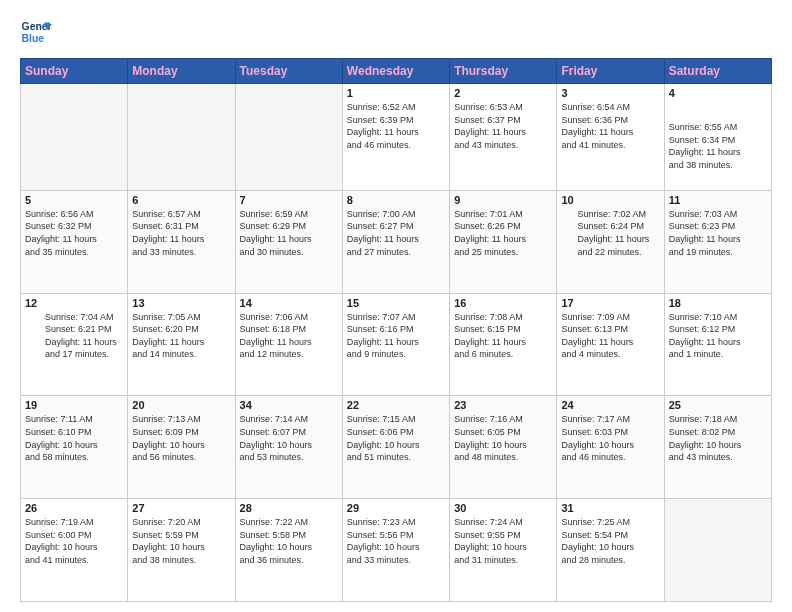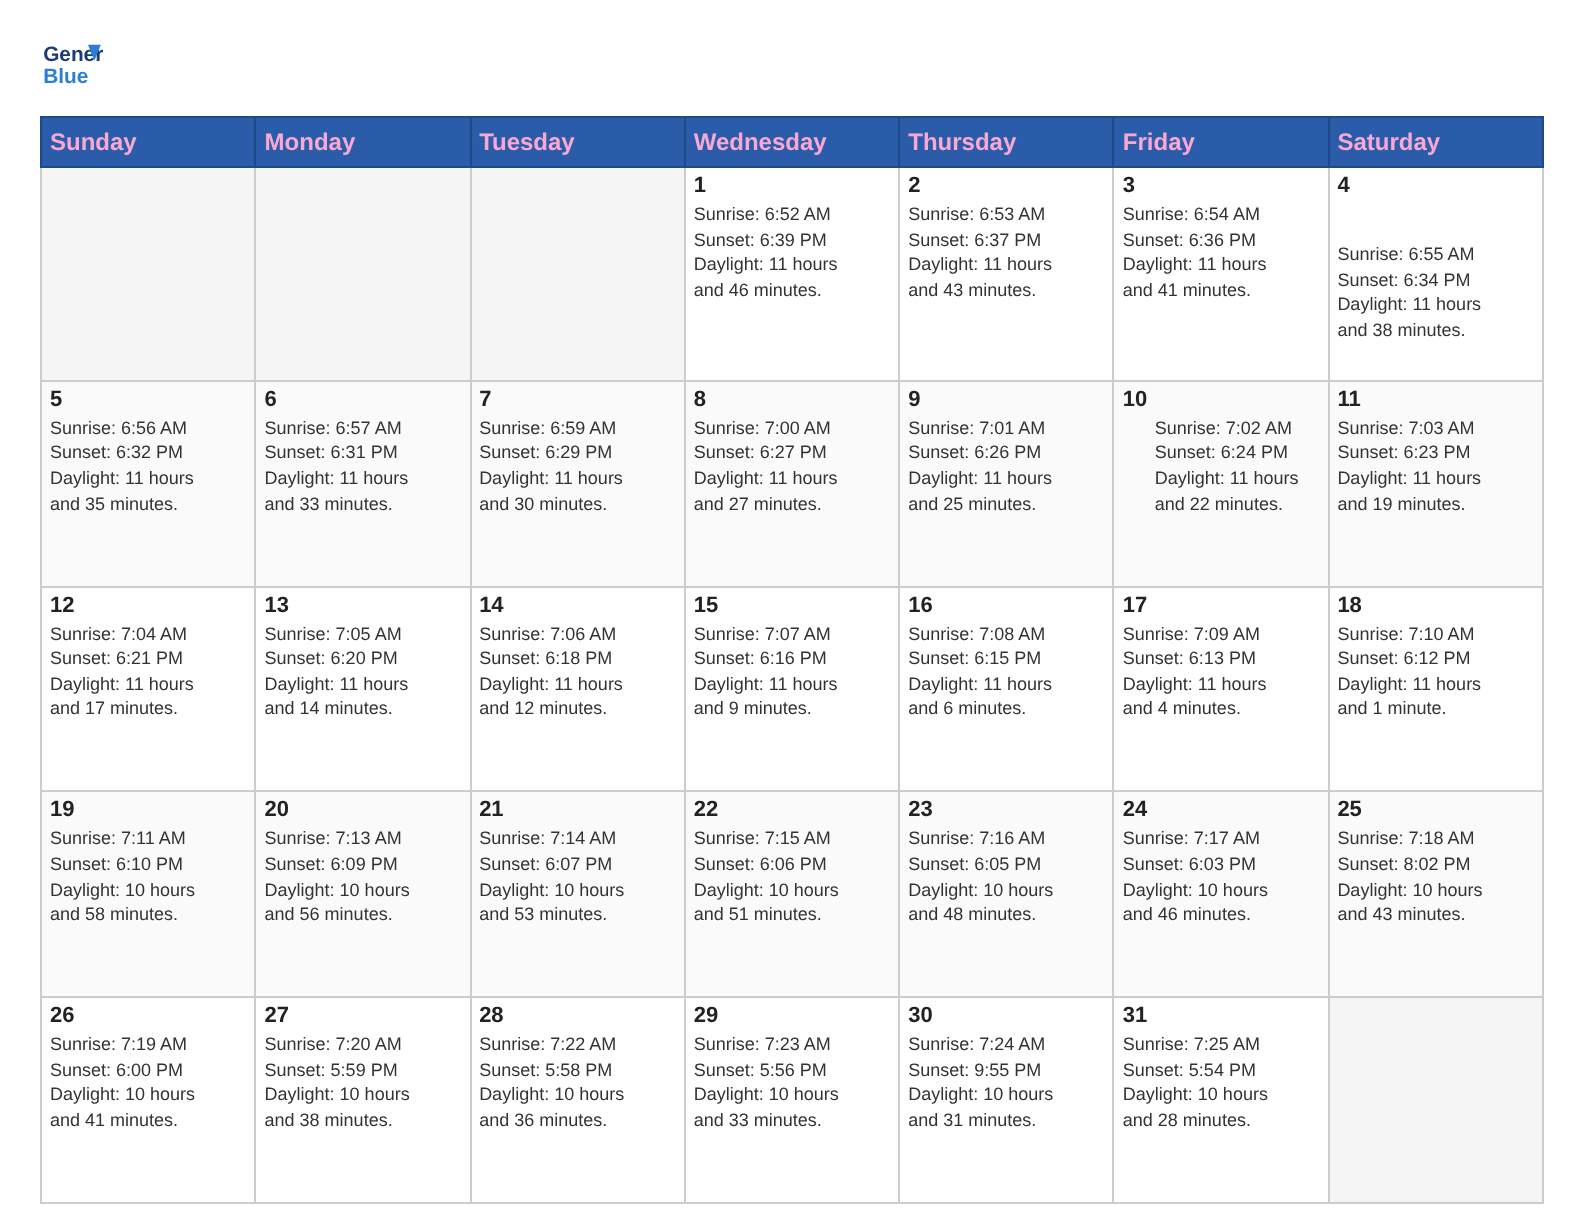--- a/index.html
+++ b/index.html
@@ -198,21 +198,21 @@
             <span class="day-num">11</span>
             <div class="cell-text" style="white-space: pre-line;">Sunrise: 7:03 AM
 Sunset: 6:23 PM
 Daylight: 11 hours
 and 19 minutes.</div>
           </td>
         </tr>
         <tr>
           <td>
             <span class="day-num">12</span>
-            <div class="cell-text" style="white-space: pre-line;">Sunrise: 7:04 AM
+            <div class="cell-text" style="white-space: pre-line; margin-left: 20px;">Sunrise: 7:04 AM
 Sunset: 6:21 PM
 Daylight: 11 hours
 and 17 minutes.</div>
           </td>
           <td>
             <span class="day-num">13</span>
             <div class="cell-text" style="white-space: pre-line;">Sunrise: 7:05 AM
 Sunset: 6:20 PM
 Daylight: 11 hours
 and 14 minutes.</div>
@@ -262,21 +262,21 @@
 and 58 minutes.</div>
           </td>
           <td>
             <span class="day-num">20</span>
             <div class="cell-text" style="white-space: pre-line;">Sunrise: 7:13 AM
 Sunset: 6:09 PM
 Daylight: 10 hours
 and 56 minutes.</div>
           </td>
           <td>
-            <span class="day-num">21</span>
+            <span class="day-num">34</span>
             <div class="cell-text" style="white-space: pre-line;">Sunrise: 7:14 AM
 Sunset: 6:07 PM
 Daylight: 10 hours
 and 53 minutes.</div>
           </td>
           <td>
             <span class="day-num">22</span>
             <div class="cell-text" style="white-space: pre-line;">Sunrise: 7:15 AM
 Sunset: 6:06 PM
 Daylight: 10 hours

